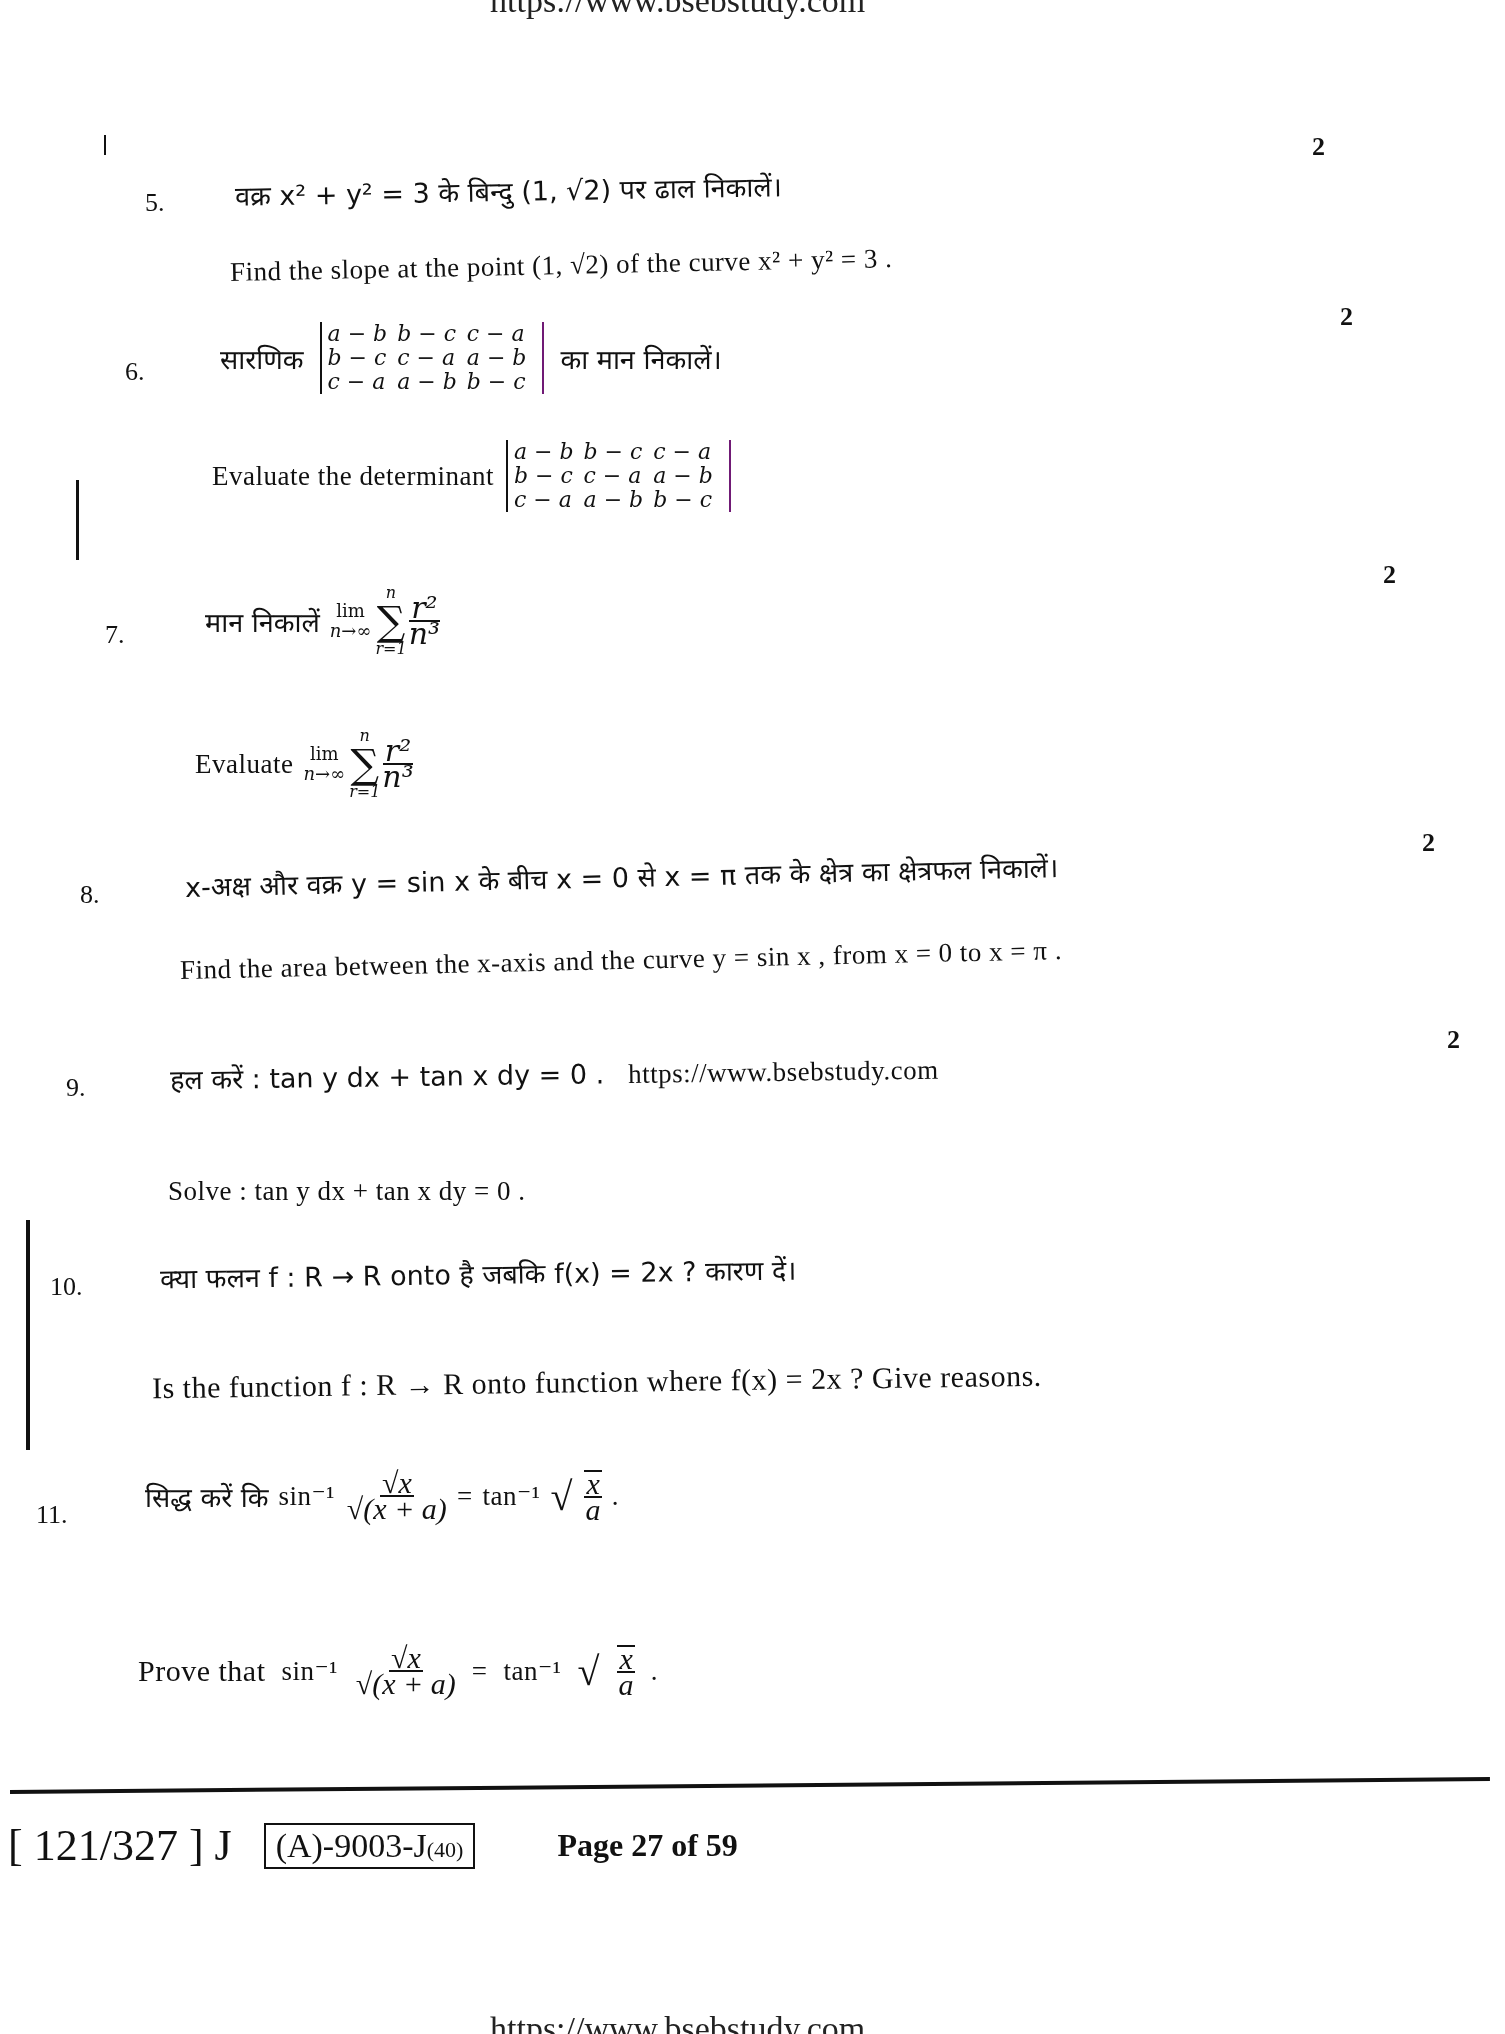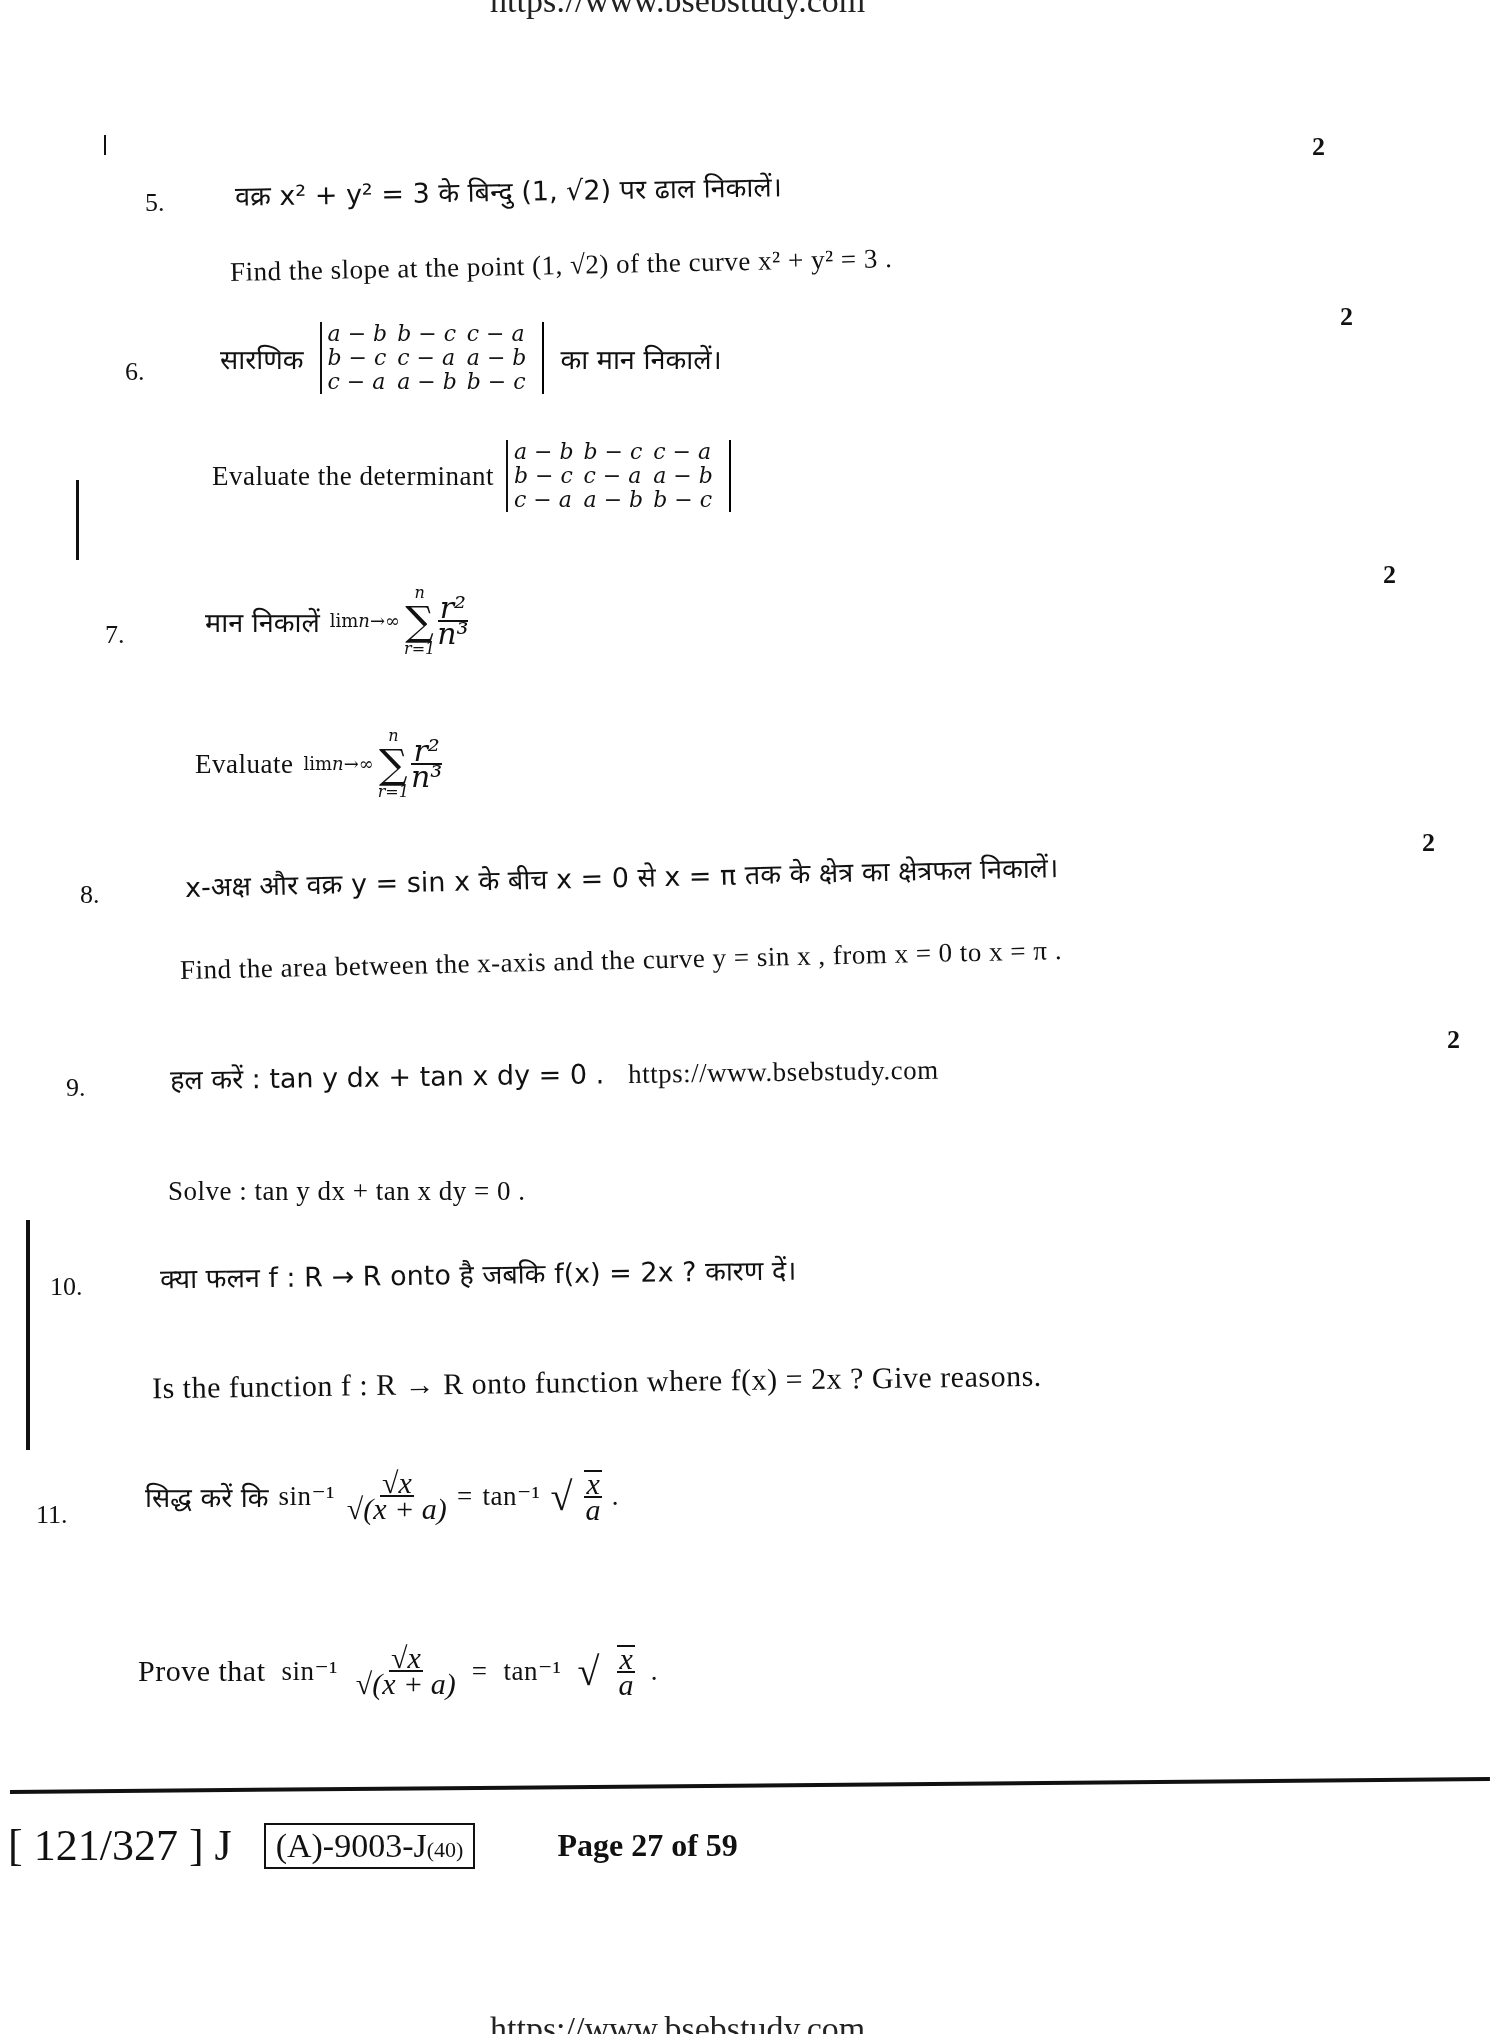--- a/index.html
+++ b/index.html
@@ -5,26 +5,26 @@
   html, body { margin:0; padding:0; background:#ffffff; }
   body { width:1505px; height:2034px; position:relative; overflow:hidden;
          font-family:"Liberation Serif", "DejaVu Serif", serif; color:#111; }
   .abs { position:absolute; white-space:nowrap; }
   .url-top { left:490px; top:-18px; font-size:34px; color:#222; }
   .url-bot { left:490px; top:2010px; font-size:34px; color:#222; }
   .qnum { font-size:26px; }
   .hi { font-size:27px; font-family:"DejaVu Sans", sans-serif; }
   .en { font-size:27px; letter-spacing:0.5px; }
   .marks { font-size:26px; font-weight:bold; }
-  .det { display:inline-block; vertical-align:middle; border-left:2px solid #111; border-right:2px solid #000000;
+  .det { display:inline-block; vertical-align:middle; border-left:2px solid #111; border-right:2px solid #701a75;
          padding:0 6px; font-style:italic; font-size:22px; line-height:24px; font-family:"DejaVu Serif", serif; }
   .det table { border-collapse:collapse; }
   .det td { padding:0 10px 0 0; }
   .limsum { display:inline-flex; align-items:center; vertical-align:middle; font-family:"DejaVu Serif", serif; }
-  .lim { display:inline-flex; flex-direction:row; align-items:center; font-size:18px; line-height:20px; margin-right:4px;}
+  .lim { display:inline-flex; flex-direction:column; align-items:center; font-size:18px; line-height:20px; margin-right:4px;}
   .sig { display:inline-flex; flex-direction:column; align-items:center; font-size:16px; line-height:16px; font-style:italic;}
   .sig .s { font-size:40px; line-height:40px; font-style:normal;}
   .frac { display:inline-flex; flex-direction:column; align-items:center; font-style:italic; font-size:30px; line-height:24px; margin-left:2px;}
   .frac .num { border-bottom:2px solid #111; padding:0 2px; }
   .rule { position:absolute; left:10px; top:1790px; width:1480px; height:4px; background:#111; transform:rotate(-0.5deg); transform-origin:left; }
   .footer { position:absolute; top:1820px; left:8px; font-size:44px; display:flex; align-items:center; gap:32px; }
   .code-box { border:2px solid #111; padding:2px 10px; font-size:34px; }
   .code-box small { font-size:22px; }
   .page-label { font-size:32px; font-weight:bold; margin-left:50px; }
   .vbar { position:absolute; background:#111; }

